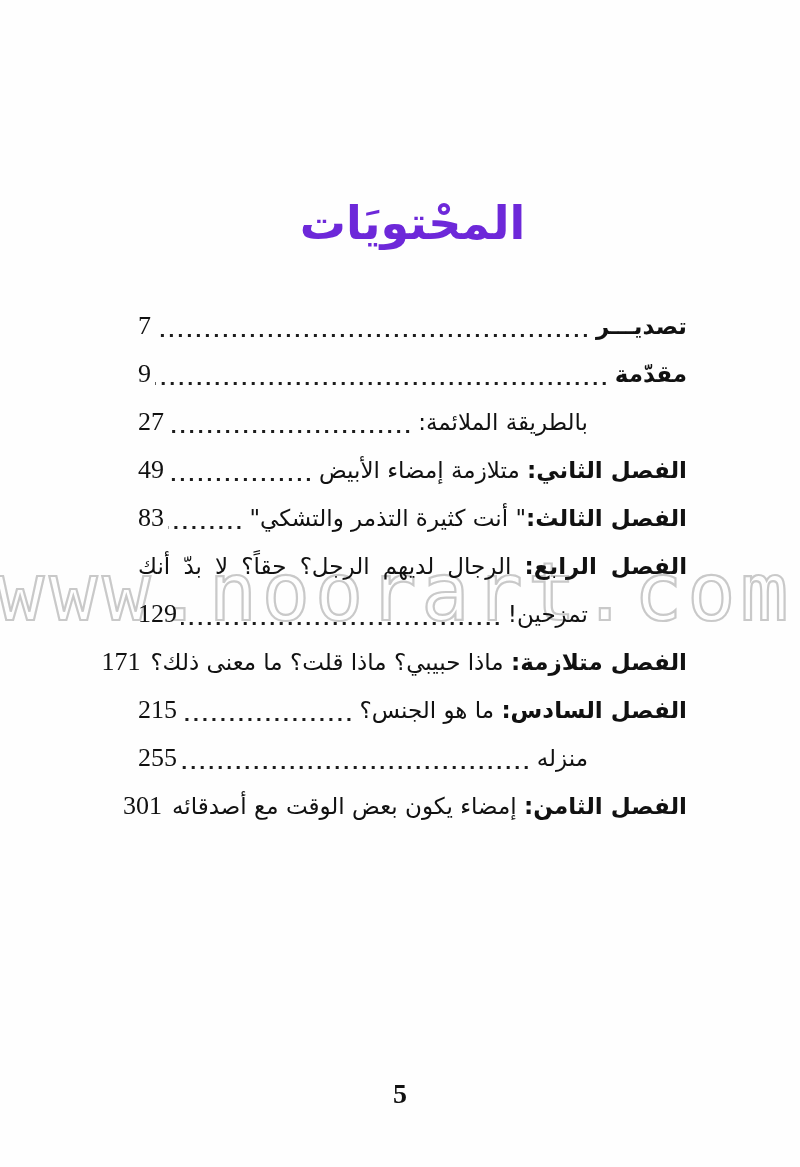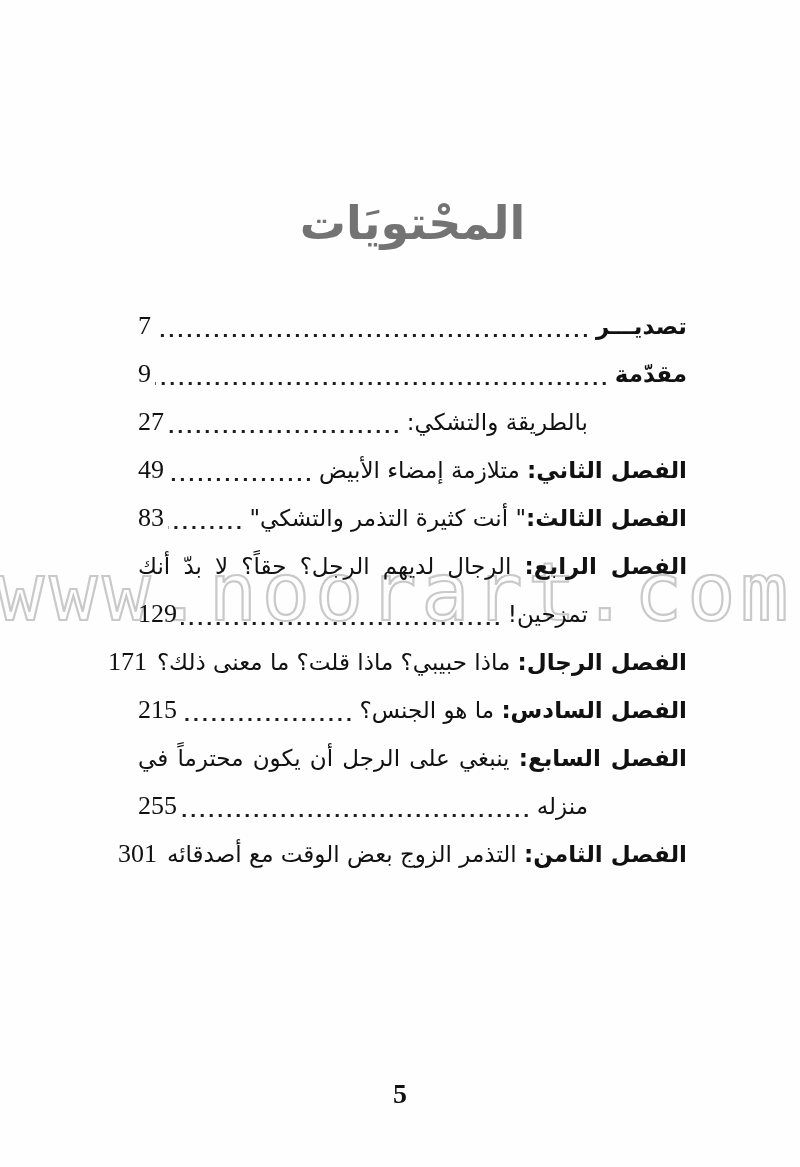--- a/index.html
+++ b/index.html
@@ -4,21 +4,21 @@
 <style>
   html,body{margin:0;padding:0;}
   body{
     width:800px;height:1167px;position:relative;background:#ffffff;
     font-family:"DejaVu Sans",sans-serif;overflow:hidden;
   }
   .page{position:absolute;inset:0;background:#fefefe;}
   .title{
     position:absolute;top:196px;left:138px;width:549px;
     text-align:center;direction:rtl;
-    font-size:46px;font-weight:bold;color:#737373;
+    font-size:46px;font-weight:bold;color:#6d28d9;
     z-index:2;letter-spacing:1px;
   }
   .toc{
     position:absolute;top:302px;left:138px;width:549px;z-index:2;
     direction:rtl;
   }
   .row{
     display:flex;direction:rtl;height:48px;align-items:stretch;
     font-size:23px;color:#111;
   }
@@ -65,21 +65,21 @@
     <span class="label"><span class="bold">تصديـــر</span><span class="rest"> </span></span>
     <span class="leader"></span>
     <span class="pagenum">7</span>
   </div>
       <div class="row">
     <span class="label"><span class="bold">مقدّمة</span><span class="rest"> </span></span>
     <span class="leader"></span>
     <span class="pagenum">9</span>
   </div>
       <div class="row indent">
-    <span class="label"><span class="bold"></span><span class="rest">بالطريقة والتشكي: </span></span>
+    <span class="label"><span class="bold"></span><span class="rest">بالطريقة الملائمة: </span></span>
     <span class="leader"></span>
     <span class="pagenum">27</span>
   </div>
       <div class="row">
     <span class="label"><span class="bold">الفصل الثاني:</span><span class="rest"> متلازمة إمضاء الأبيض </span></span>
     <span class="leader"></span>
     <span class="pagenum">49</span>
   </div>
       <div class="row">
     <span class="label"><span class="bold">الفصل الثالث:</span><span class="rest">" أنت كثيرة التذمر والتشكي" </span></span>
@@ -89,40 +89,36 @@
       <div class="row nopage">
     <span class="label"><span class="bold">الفصل الرابع:</span><span class="rest"> الرجال لديهم الرجل؟ حقاً؟ لا بدّ أنك</span></span>
 
   </div>
       <div class="row indent">
     <span class="label"><span class="bold"></span><span class="rest">تمزحين! </span></span>
     <span class="leader"></span>
     <span class="pagenum">129</span>
   </div>
       <div class="row">
-    <span class="label"><span class="bold">الفصل الرجال:</span><span class="rest"> ماذا حبيبي؟ ماذا قلت؟ ما معنى ذلك؟ </span></span>
+    <span class="label"><span class="bold">الفصل متلازمة:</span><span class="rest"> ماذا حبيبي؟ ماذا قلت؟ ما معنى ذلك؟ </span></span>
     <span class="leader"></span>
     <span class="pagenum">171</span>
   </div>
       <div class="row">
     <span class="label"><span class="bold">الفصل السادس:</span><span class="rest"> ما هو الجنس؟ </span></span>
     <span class="leader"></span>
     <span class="pagenum">215</span>
   </div>
-      <div class="row nopage">
-    <span class="label"><span class="bold">الفصل السابع:</span><span class="rest"> ينبغي على الرجل أن يكون محترماً في</span></span>
-
-  </div>
       <div class="row indent">
     <span class="label"><span class="bold"></span><span class="rest">منزله </span></span>
     <span class="leader"></span>
     <span class="pagenum">255</span>
   </div>
       <div class="row">
-    <span class="label"><span class="bold">الفصل الثامن:</span><span class="rest"> التذمر الزوج بعض الوقت مع أصدقائه </span></span>
+    <span class="label"><span class="bold">الفصل الثامن:</span><span class="rest"> إمضاء يكون بعض الوقت مع أصدقائه </span></span>
     <span class="leader"></span>
     <span class="pagenum">301</span>
   </div>
     </div>
 
   <div class="watermark">www.noorart.com</div>
 
   <div class="folio">5</div>
 
 </div>

